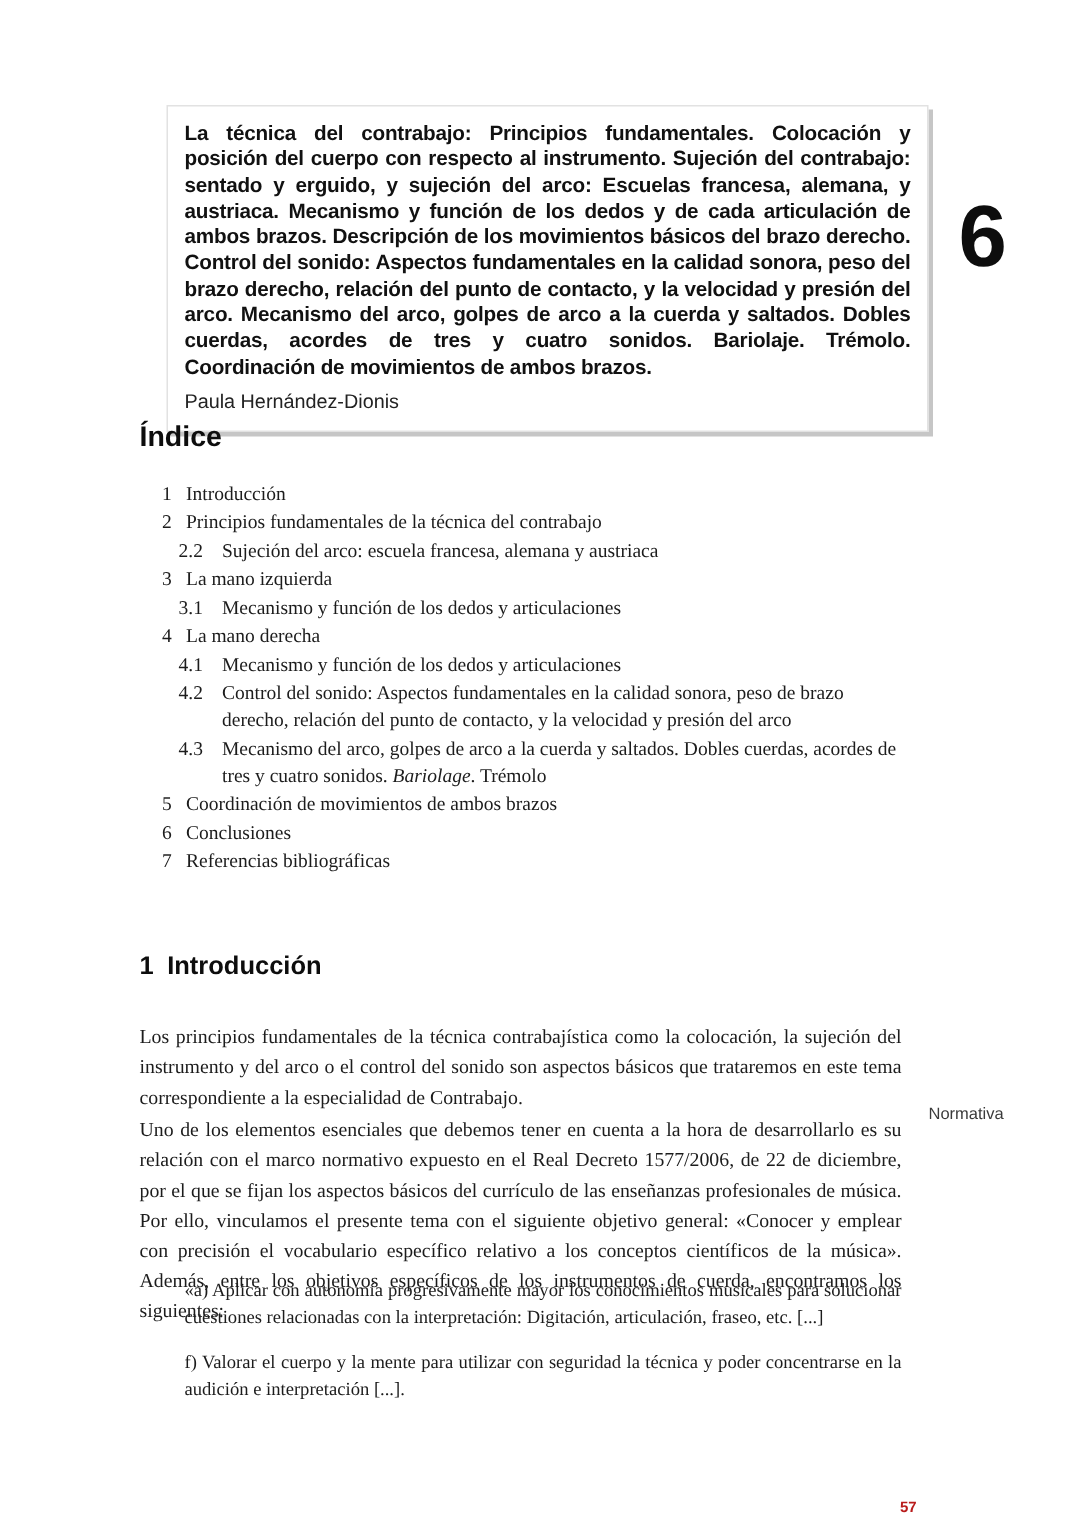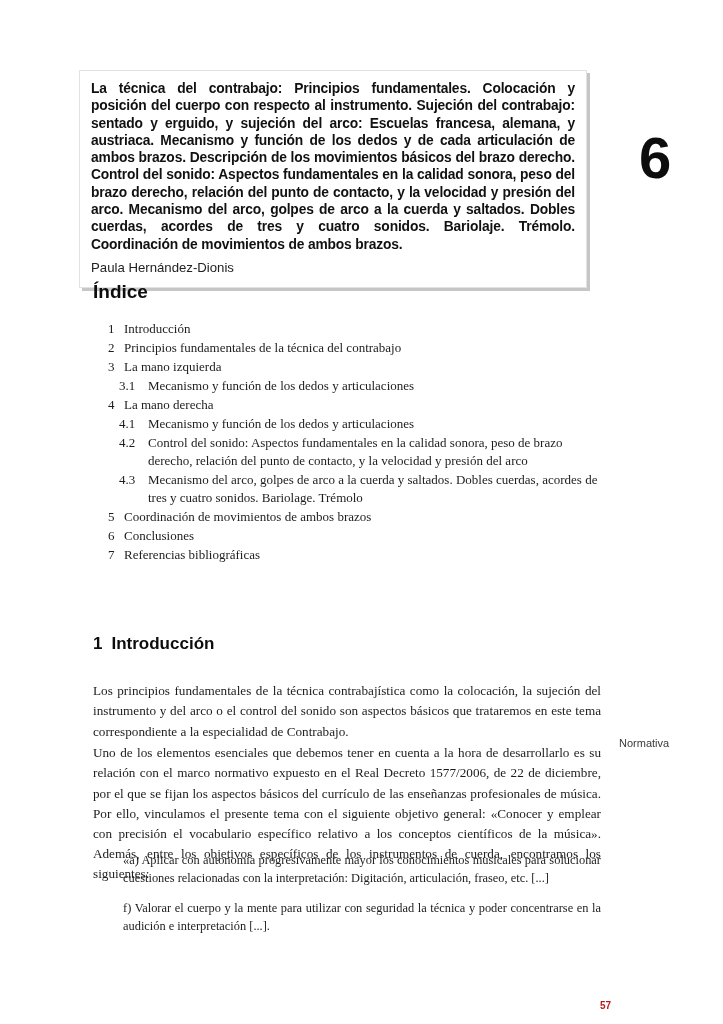--- a/index.html
+++ b/index.html
@@ -12,21 +12,21 @@
     overflow: hidden;
   }
   .page {
     position: absolute; left: 0; top: 0;
     width: 723px; height: 1024px;
     background: #ffffff;
   }
 
   
   .title-box {
-    position: absolute; left: 79px; top: 70px;
+    position: absolute; left: 111px; top: 70px;
     width: 508px;
     box-sizing: border-box;
     background: #ffffff;
     border: 1px solid #e2e2e2;
     box-shadow: 3px 3px 0 #c6c6c6;
     padding: 9px 11px 11px 11px;
   }
   .title-text {
     font-family: "Liberation Sans", sans-serif;
     font-weight: bold;
@@ -66,21 +66,21 @@
     position: absolute; left: 93px; top: 320px;
     width: 510px;
     font-size: 13px;
     line-height: 18px;
   }
   .toc-item { display: flex; margin-bottom: 1px; }
   .toc-item .toc-num { flex: 0 0 auto; }
   .toc-item .toc-label { flex: 1 1 auto; }
   .toc-item.level1 .toc-num { margin-left: 15px; width: 16px; }
   .toc-item.level2 .toc-num { margin-left: 26px; width: 29px; }
-  .italic { }
+  .italic { font-style: italic; }
 
   
   .section-heading {
     position: absolute; left: 93px; top: 634px;
     font-family: "Liberation Sans", sans-serif;
     font-weight: bold;
     font-size: 17px;
     color: #0d0d0d;
   }
   .section-heading .sec-num { margin-right: 9px; }
@@ -144,20 +144,24 @@
       <span class="toc-num">1</span>
       <span class="toc-label"><span>Introducción</span></span>
     </div>
 
     <div class="toc-item level1">
       <span class="toc-num">2</span>
       <span class="toc-label"><span>Principios fundamentales de la técnica del contrabajo</span></span>
     </div>
 
 
+    <div class="toc-item level2">
+      <span class="toc-num">2.2</span>
+      <span class="toc-label"><span>Sujeción del arco: escuela francesa, alemana y austriaca</span></span>
+    </div>
 
     <div class="toc-item level1">
       <span class="toc-num">3</span>
       <span class="toc-label"><span>La mano izquierda</span></span>
     </div>
 
     <div class="toc-item level2">
       <span class="toc-num">3.1</span>
       <span class="toc-label"><span>Mecanismo y función de los dedos y articulaciones</span></span>
     </div>

